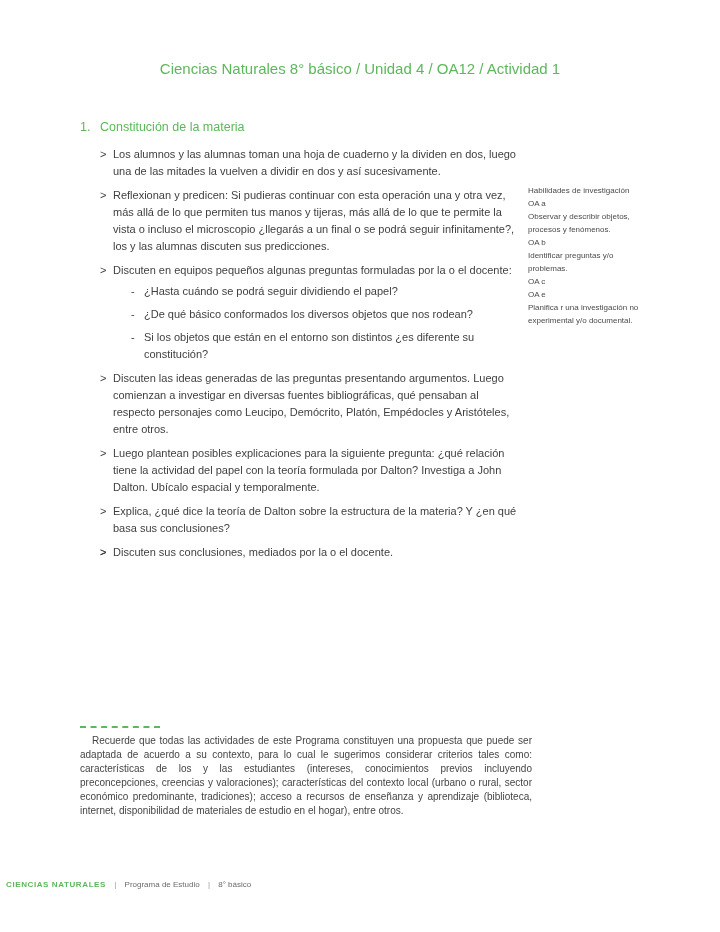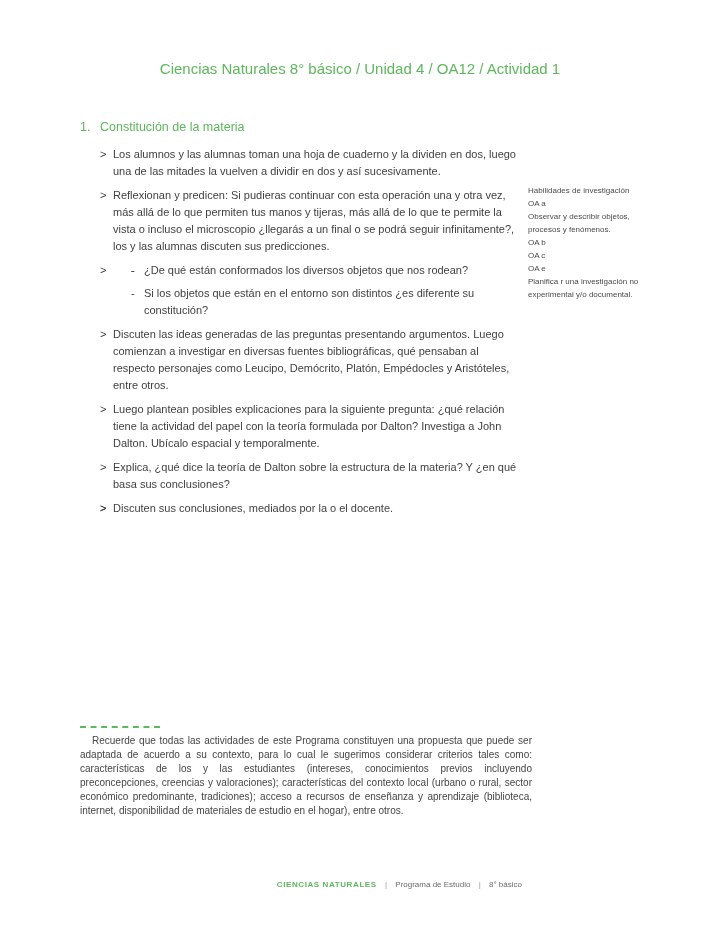--- a/index.html
+++ b/index.html
@@ -90,23 +90,23 @@
     font-size: 10px;
     line-height: 14px;
     color: #454545;
     text-align: justify;
     text-indent: 12px;
     margin: 0;
   }
   .footer {
     position: absolute;
     top: 880px;
-    left: 12px;
+    left: 0;
     width: 510px;
-    text-align: right;
+    text-align: left;
     font-size: 8px;
     color: #6b6b6b;
   }
   .footer span { margin-left: 6px; }
   .footer .brand {
     color: #5db75d;
     letter-spacing: 0.6px;
     font-weight: bold;
   }
   .footer .sep { color: #9a9a9a; }
@@ -127,27 +127,29 @@
     <li>
       <span class="marker">&gt;</span>
       <span>Los alumnos y las alumnas toman una hoja de cuaderno y la dividen en dos, luego una de las mitades la vuelven a dividir en dos y así sucesivamente.</span>
     </li>
     <li>
       <span class="marker">&gt;</span>
       <span>Reflexionan y predicen: Si pudieras continuar con esta operación una y otra vez, más allá de lo que permiten tus manos y tijeras, más allá de lo que te permite la vista o incluso el microscopio ¿llegarás a un final o se podrá seguir infinitamente?, los y las alumnas discuten sus predicciones.</span>
     </li>
     <li>
       <span class="marker">&gt;</span>
+      <span>Discuten en equipos pequeños algunas preguntas formuladas por la o el docente:</span>
       <ul class="sub-list">
         <li>
           <span class="marker">-</span>
+          <span>¿Hasta cuándo se podrá seguir dividiendo el papel?</span>
         </li>
         <li>
           <span class="marker">-</span>
-          <span>¿De qué están conformados los diversos objetos que nos rodean?</span>
+          <span>¿De qué básico conformados los diversos objetos que nos rodean?</span>
         </li>
         <li>
           <span class="marker">-</span>
           <span>Si los objetos que están en el entorno son distintos ¿es diferente su constitución?</span>
         </li>
       </ul>
     </li>
     <li>
       <span class="marker">&gt;</span>
       <span>Discuten las ideas generadas de las preguntas presentando argumentos. Luego comienzan a investigar en diversas fuentes bibliográficas, qué pensaban al respecto personajes como Leucipo, Demócrito, Platón, Empédocles y Aristóteles, entre otros.</span>
@@ -168,20 +170,21 @@
       <span>Discuten sus conclusiones, mediados por la o el docente.</span>
     </li>
   </ul>
 
   <div class="sidebar">
     <div class="sb-section">
       <div class="sb-heading">Habilidades de investigación</div>
       <div>OA a</div>
       <div>Observar y describir objetos, procesos y fenómenos.</div>
       <div>OA b</div>
+      <div>Identificar preguntas y/o problemas.</div>
       <div>OA c</div>
       <div>OA e</div>
       <div>Planifica r una investigación no experimental y/o documental.</div>
     </div>
   </div>
 
   <div class="footnote">
     <hr class="footnote-divider">
     <p class="footnote-text">Recuerde que todas las actividades de este Programa constituyen una propuesta que puede ser adaptada de acuerdo a su contexto, para lo cual le sugerimos considerar criterios tales como: características de los y las estudiantes (intereses, conocimientos previos incluyendo preconcepciones, creencias y valoraciones); características del contexto local (urbano o rural, sector económico predominante, tradiciones); acceso a recursos de enseñanza y aprendizaje (biblioteca, internet, disponibilidad de materiales de estudio en el hogar), entre otros.</p>
   </div>

